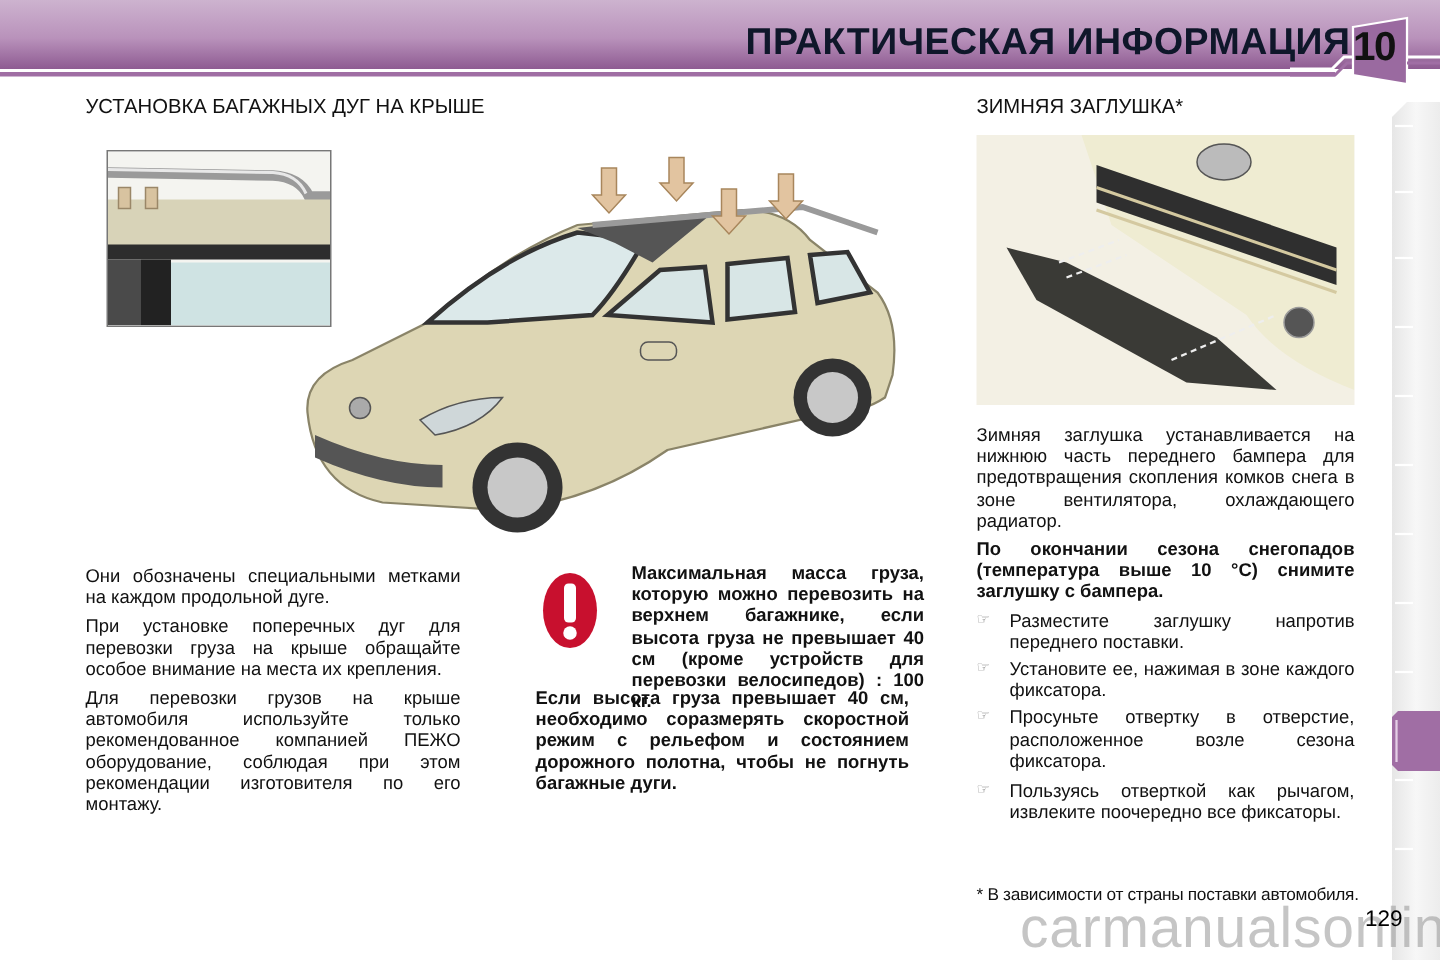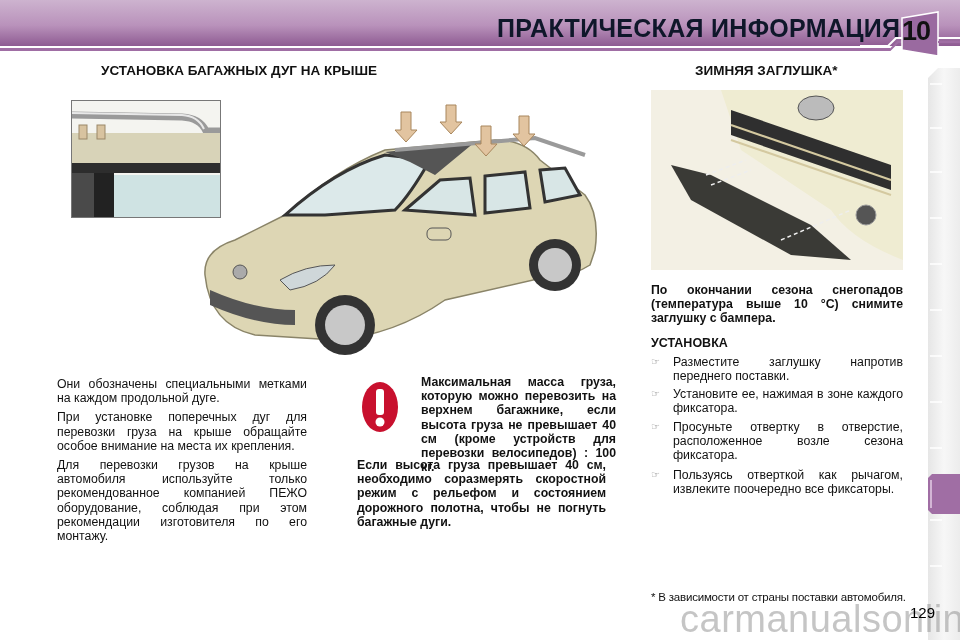--- a/index.html
+++ b/index.html
@@ -6,21 +6,21 @@
   body { width:960px; height:640px; position:relative; overflow:hidden; background:#ffffff;
          font-family:"Liberation Sans", sans-serif; color:#111; }
   .header { position:absolute; left:0; top:0; width:960px; height:46px;
             background:linear-gradient(to bottom,#cdb3cf 0%,#b992bb 55%,#8e5b92 100%); }
   .header-line1 { position:absolute; left:0; top:46px; width:890px; height:2px; background:#ffffff; }
   .header-line2 { position:absolute; left:0; top:48px; width:890px; height:3px; background:#a06ea4; }
   .header-title { position:absolute; left:497px; top:14px; font-size:25px; font-weight:bold;
                   color:#0f172a; letter-spacing:0.3px; white-space:nowrap; }
   .chapter-num { position:absolute; left:902px; top:16px; width:34px; text-align:left;
                  font-size:27px; font-weight:bold; color:#111; letter-spacing:-1px; }
-  .section-title { position:absolute; font-size:13.5px; font-weight:bold; color:#111; white-space:nowrap;margin-left:44px; }
+  .section-title { position:absolute; font-size:13.5px; font-weight:normal; color:#111; white-space:nowrap; }
   .para { position:absolute; font-size:12.3px; line-height:14.2px; text-align:justify; }
   .para p { margin:0 0 5px 0; }
   .bold-para { font-weight:bold; }
   .warn-text { position:absolute; font-weight:bold; font-size:12.3px; line-height:14.2px; text-align:justify; }
   .bullet { position:relative; padding-left:22px; margin:0 0 4px 0; }
   .bullet .hand { position:absolute; left:0; top:0; font-size:10px; color:#888; }
   .sub-h { font-weight:bold; font-size:12.5px; margin:10px 0 5px 0; }
   .img-box { position:absolute; overflow:hidden; }
   .tabs { position:absolute; left:928px; top:68px; width:32px; height:572px; }
   .footnote { position:absolute; left:651px; top:591px; font-size:11.5px; color:#111; white-space:nowrap; letter-spacing:-0.2px;}
@@ -123,23 +123,23 @@
     <path d="M80 35 L240 90" stroke="#d4c9a0" stroke-width="2"></path>
     <path d="M80 50 L240 105" stroke="#d4c9a0" stroke-width="2"></path>
     <ellipse cx="165" cy="18" rx="18" ry="12" fill="#bbb" stroke="#555"></ellipse>
     <path d="M20 75 L60 85 L160 135 L200 170 L140 165 L40 110 Z" fill="#3a3a36"></path>
     <path d="M55 85 L95 70 M60 95 L100 80 M130 150 L200 120" stroke="#eee" stroke-dasharray="4,3" stroke-width="1.5"></path>
     <circle cx="215" cy="125" r="10" fill="#555" stroke="#999"></circle>
   </svg>
 </div>
 
 <div class="para" style="left:651px;top:283px;width:252px;">
+  <p>Зимняя заглушка устанавливается на нижнюю часть переднего бампера для предотвращения скопления комков снега в зоне вентилятора, охлаждающего радиатор.</p>
   <p class="bold-para">По окончании сезона снегопадов (температура выше 10 °C) снимите заглушку с бампера.</p>
 
-  <div class="sub-h">УСТАНОВКА</div>
   <div class="bullet">
     <span class="hand">☞</span>
     <span>Разместите заглушку напротив переднего поставки.</span>
   </div>
   <div class="bullet">
     <span class="hand">☞</span>
     <span>Установите ее, нажимая в зоне каждого фиксатора.</span>
   </div>
 
   <div class="bullet">

